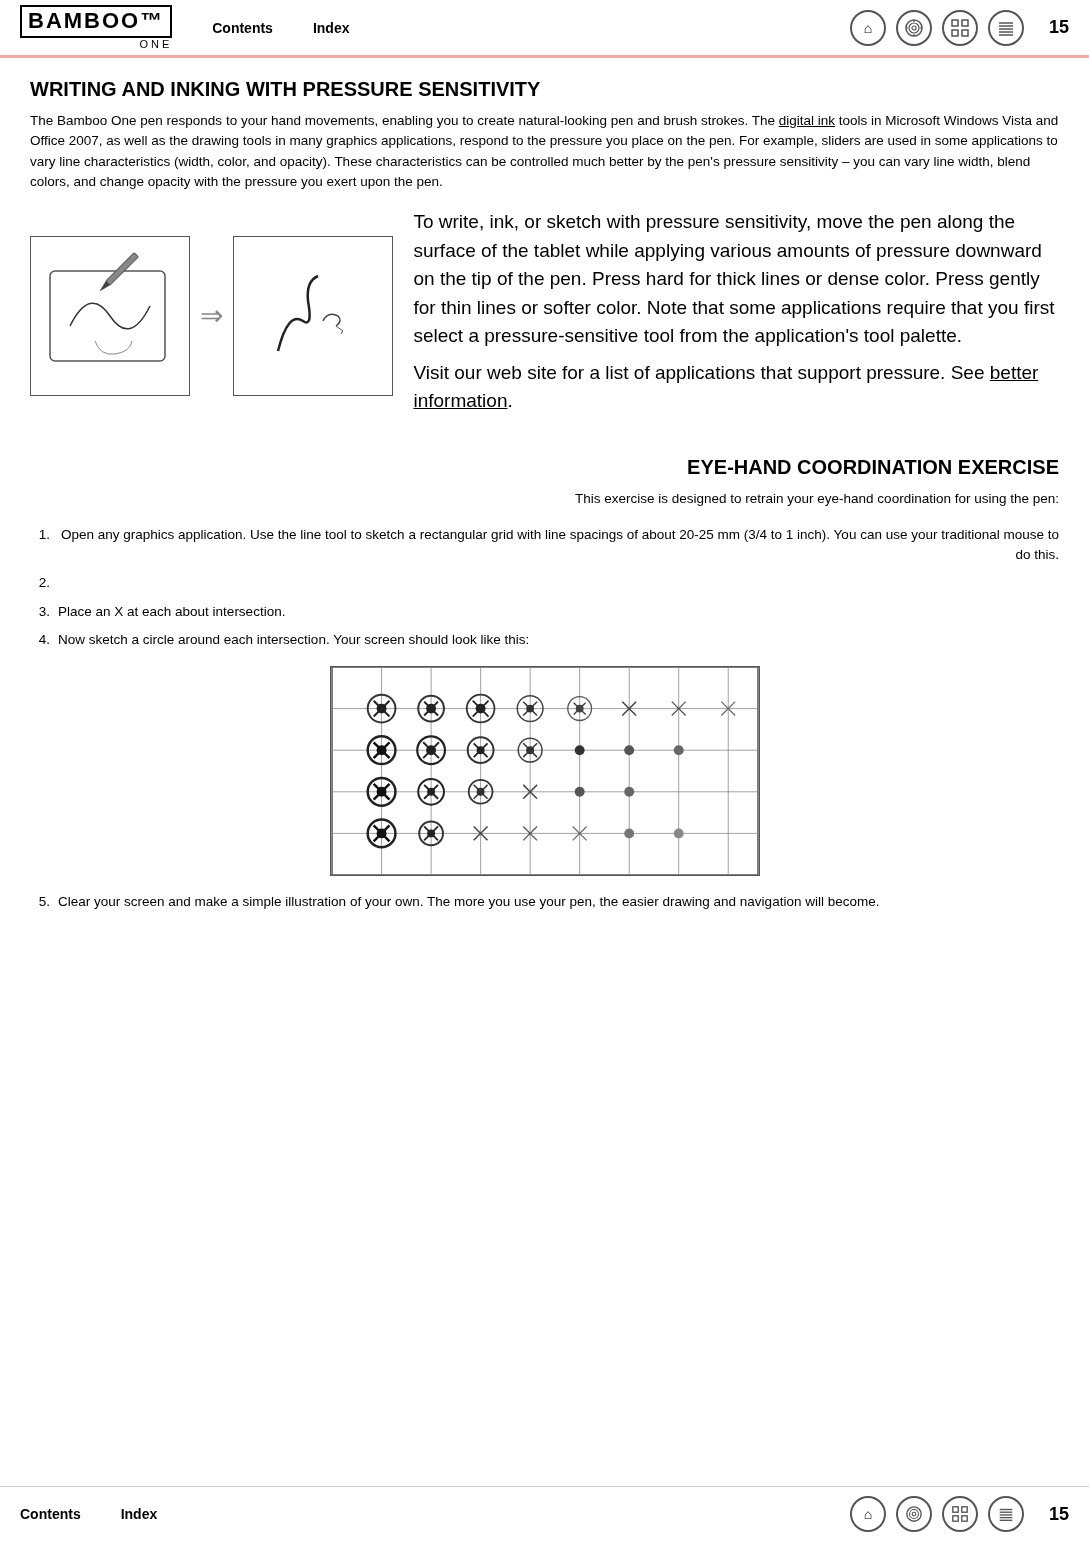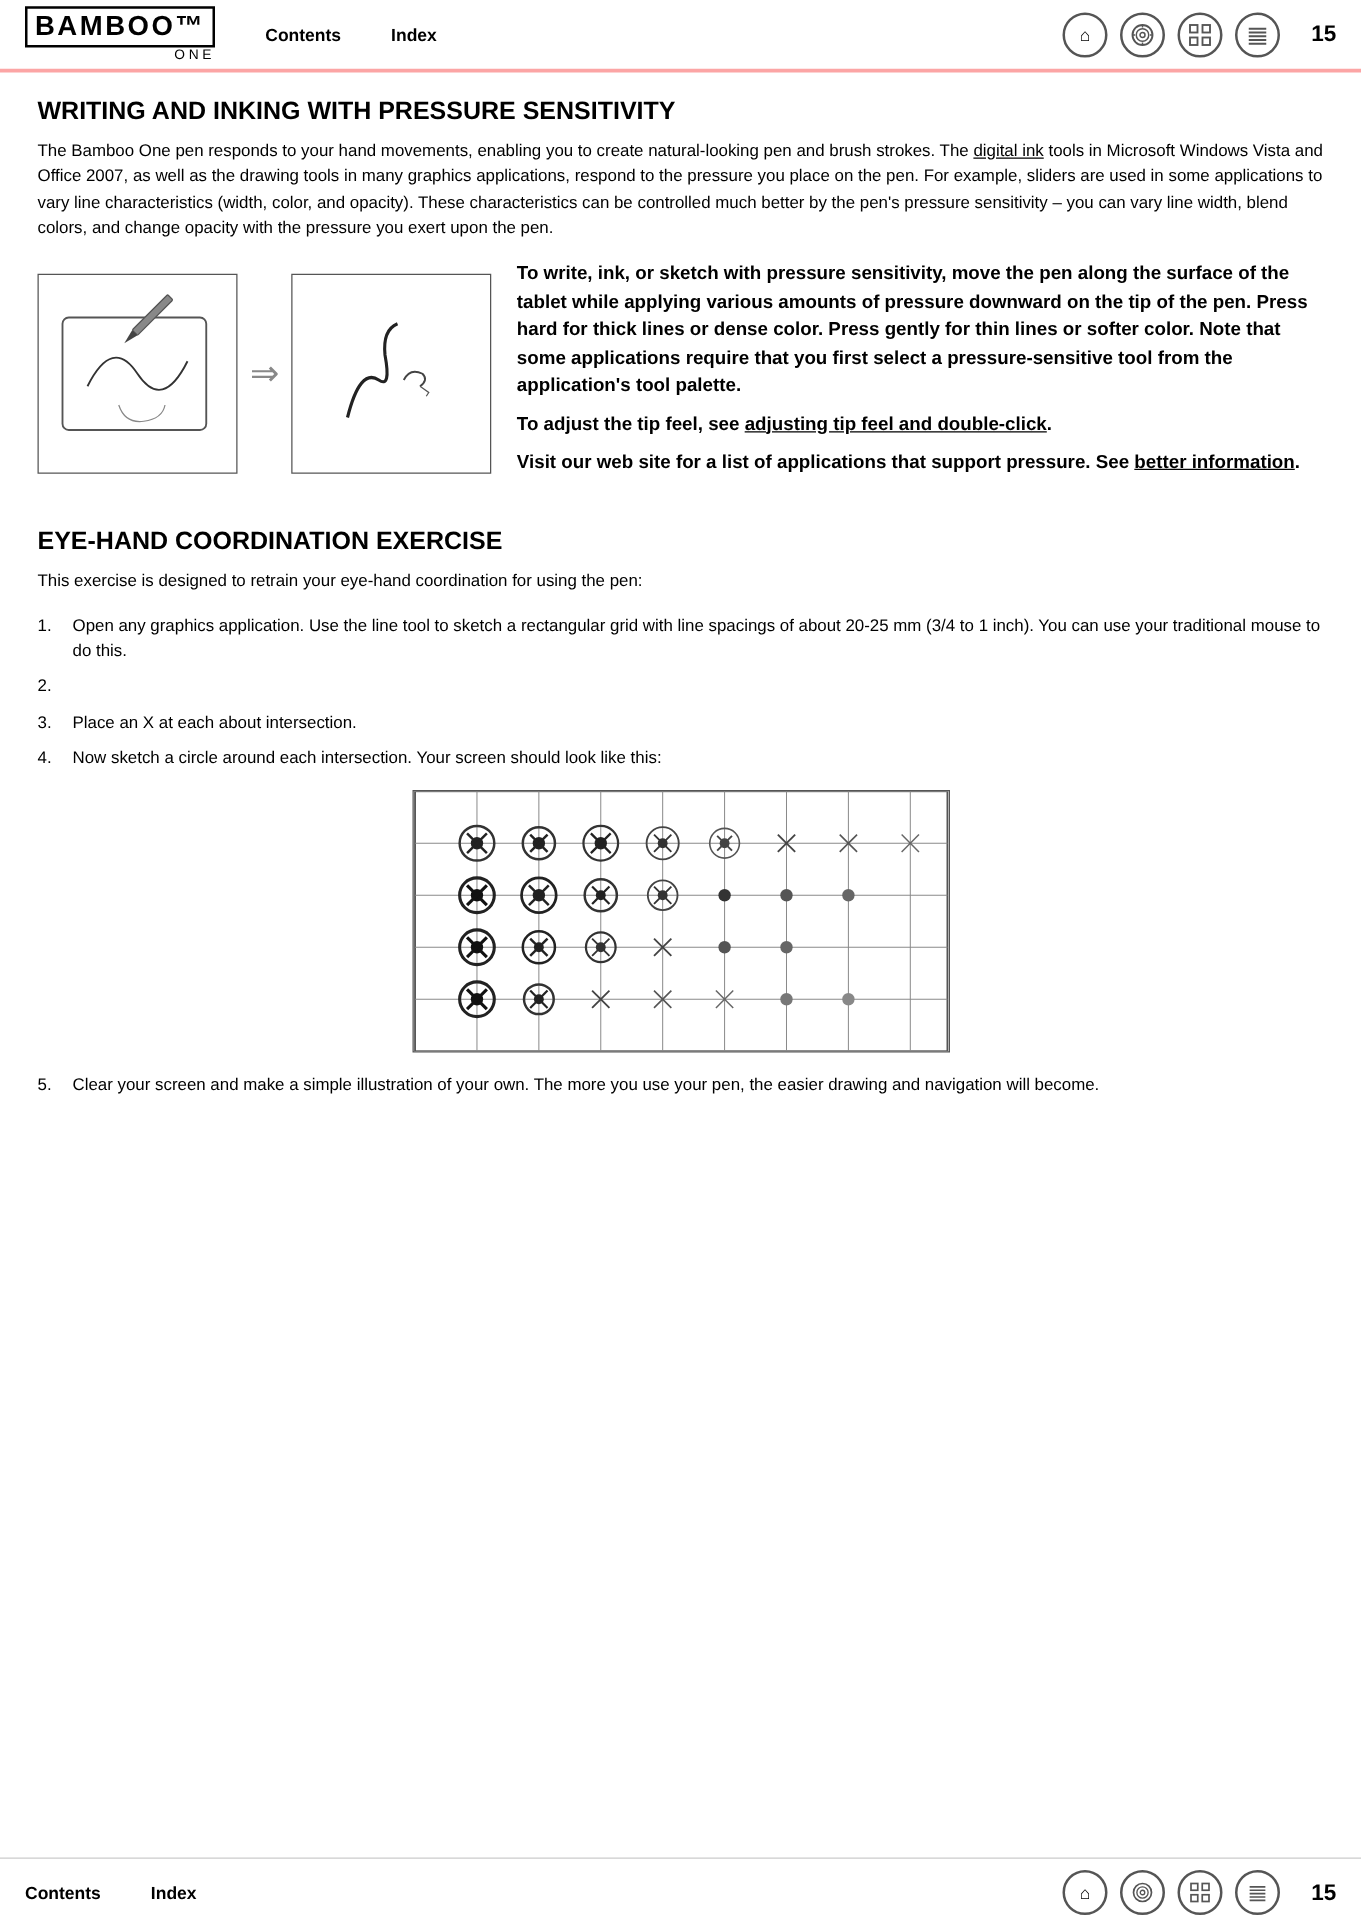--- a/index.html
+++ b/index.html
@@ -130,32 +130,32 @@
       border: 1.5px solid #555;
       display: flex;
       align-items: center;
       justify-content: center;
     }
     .ink-box svg {
       width: 130px;
       height: 130px;
     }
     .side-text {
-      font-size: 15px;
+      font-size: 19px;
       line-height: 1.5;
       flex: 1;
-      font-weight: bold;
     }
     .side-text p {
       margin-bottom: 8px;
     }
 
     
     .section-gap {
       margin-top: 32px;
+      text-align: right;
     }
     .list-items {
       padding-left: 0;
       list-style: none;
     }
     .list-items li {
       display: flex;
       gap: 8px;
       margin-bottom: 8px;
       font-size: 13.5px;
@@ -295,23 +295,20 @@
 
             <path d="M 75 70 Q 80 60 90 65 Q 95 70 88 75" fill="none" stroke="#444" stroke-width="1.5"></path>
 
             <path d="M 88 75 L 95 80 L 93 83" fill="none" stroke="#555" stroke-width="1"></path>
           </svg>
         </div>
       </div>
 
       <div class="side-text">
         <p>To write, ink, or sketch with pressure sensitivity, move the pen along the surface of the tablet while applying various amounts of pressure downward on the tip of the pen.  Press hard for thick lines or dense color.  Press gently for thin lines or softer color.  Note that some applications require that you first select a pressure-sensitive tool from the application's tool palette.</p>
-        <p>
-          <span>To adjust the tip feel, see </span><span class="underline-link">adjusting tip feel and double-click</span><span>.</span>
-        </p>
         <p>
           <span>Visit our web site for a list of applications that support pressure.  See </span><span class="underline-link">better information</span><span>.</span>
         </p>
       </div>
     </div>
   </div>
 
   <div class="section-gap">
     <div class="section-title">EYE-HAND COORDINATION EXERCISE</div>
     <div class="section-body">This exercise is designed to retrain your eye-hand coordination for using the pen:</div>

